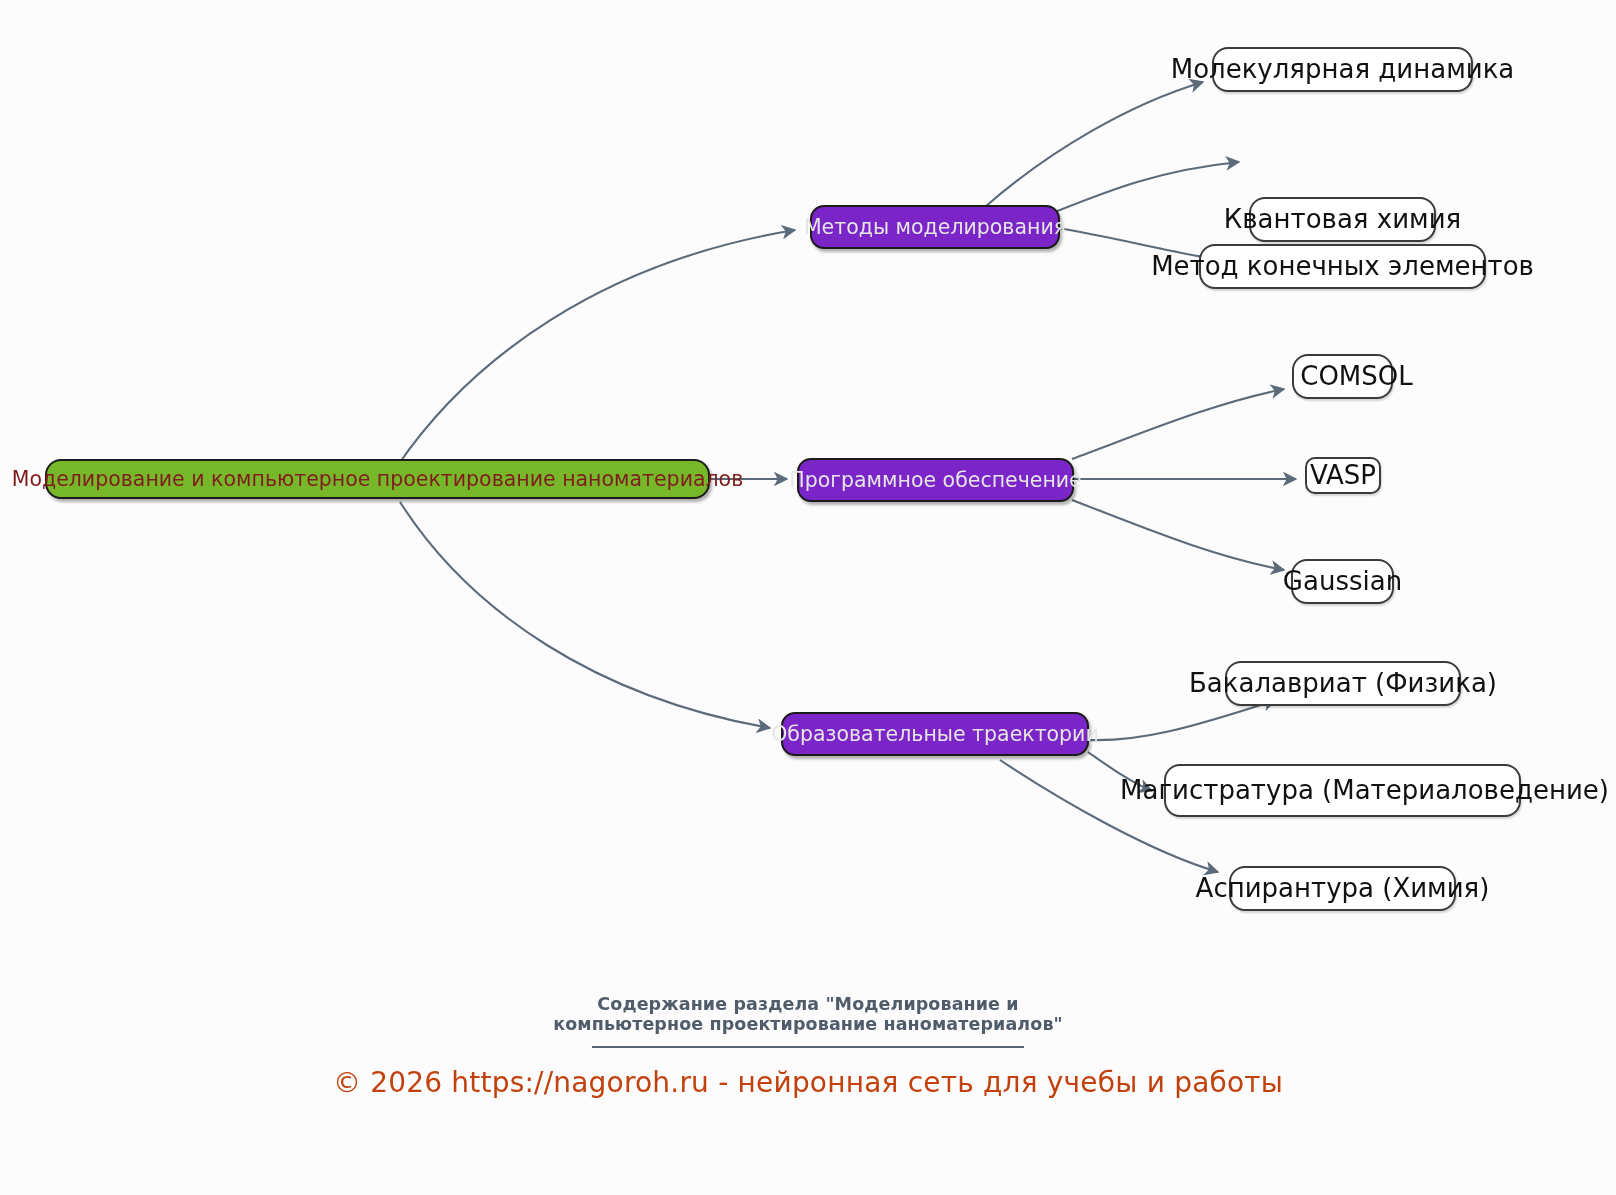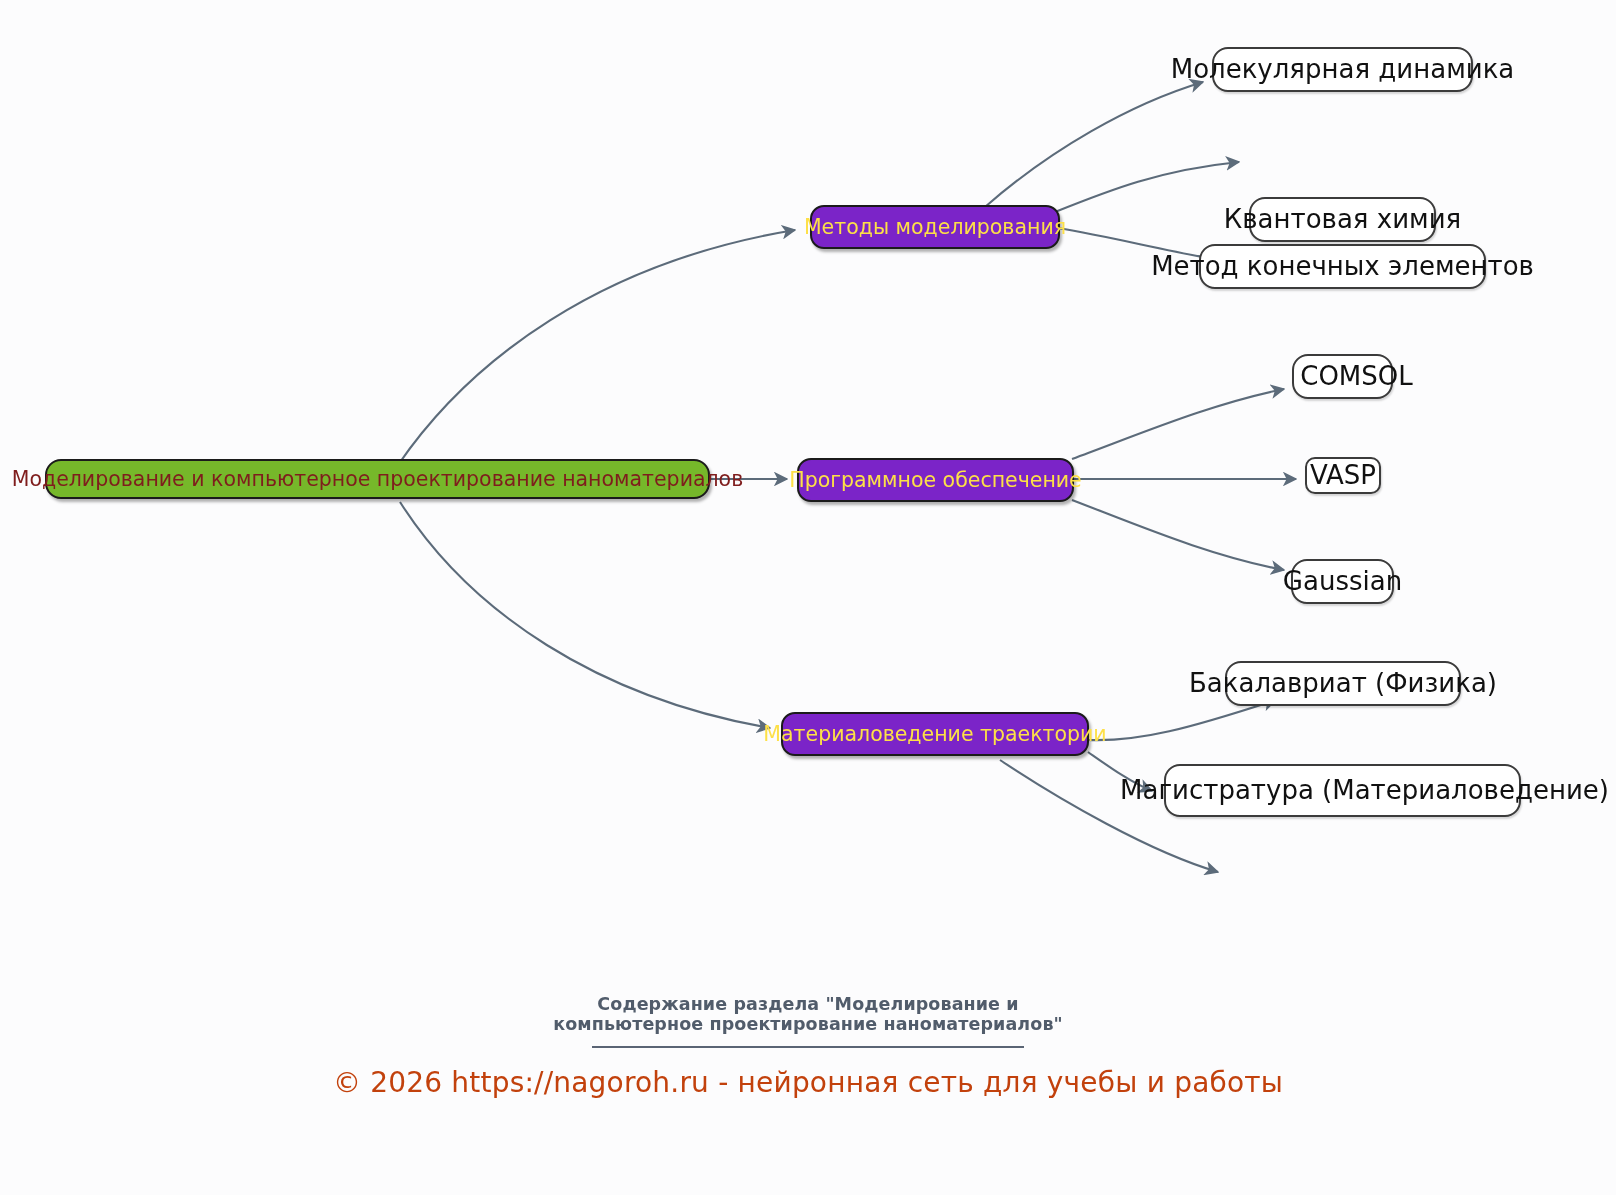--- a/index.html
+++ b/index.html
@@ -39,21 +39,21 @@
     border: 2.2px solid #1b1b1b;
     border-radius: 16px;
     color: #7f1d1d;
     font-size: 20.5px;
     box-shadow: 2px 3px 3px rgba(0,0,0,0.30);
   }
   .node-branch {
     background: #7b24c8;
     border: 2.2px solid #1b1b1b;
     border-radius: 14px;
-    color: #fde047;
+    color: #e5e5e5;
     font-size: 20.5px;
     box-shadow: 2px 3px 3px rgba(0,0,0,0.30);
   }
   .node-leaf {
     background: #ffffff;
     border: 2.2px solid #3b3b3b;
     border-radius: 16px;
     color: #111111;
     font-size: 26px;
     box-shadow: 1px 2px 2px rgba(0,0,0,0.16);
@@ -122,21 +122,21 @@
 
   <div class="node node-branch" style="left:810px; top:205px; width:250px; height:44px;">
     <span>Методы моделирования</span>
   </div>
 
   <div class="node node-branch" style="left:797px; top:458px; width:277px; height:44px;">
     <span>Программное обеспечение</span>
   </div>
 
   <div class="node node-branch" style="left:781px; top:712px; width:308px; height:44px;">
-    <span>Материаловедение траектории</span>
+    <span>Образовательные траектории</span>
   </div>
 
   <div class="node node-leaf" style="left:1212px; top:47px; width:261px; height:45px;">
     <span>Молекулярная динамика</span>
   </div>
 
   <div class="node node-leaf" style="left:1249px; top:149px; width:187px; height:45px;margin-top:48px;">
     <span>Квантовая химия</span>
   </div>
 
@@ -157,20 +157,23 @@
   </div>
 
   <div class="node node-leaf" style="left:1225px; top:661px; width:236px; height:45px;">
     <span>Бакалавриат (Физика)</span>
   </div>
 
   <div class="node node-leaf" style="left:1164px; top:764px; width:357px; height:53px;padding-left:44px;">
     <span>Магистратура (Материаловедение)</span>
   </div>
 
+  <div class="node node-leaf" style="left:1229px; top:866px; width:227px; height:45px;">
+    <span>Аспирантура (Химия)</span>
+  </div>
 
   <div class="caption" style="top:992px;">
     <span>Содержание раздела "Моделирование и</span>
   </div>
   <div class="caption" style="top:1012px;">
     <span>компьютерное проектирование наноматериалов"</span>
   </div>
 
   <div class="caption-rule" style="left:592px; top:1046px; width:432px;"></div>
 

